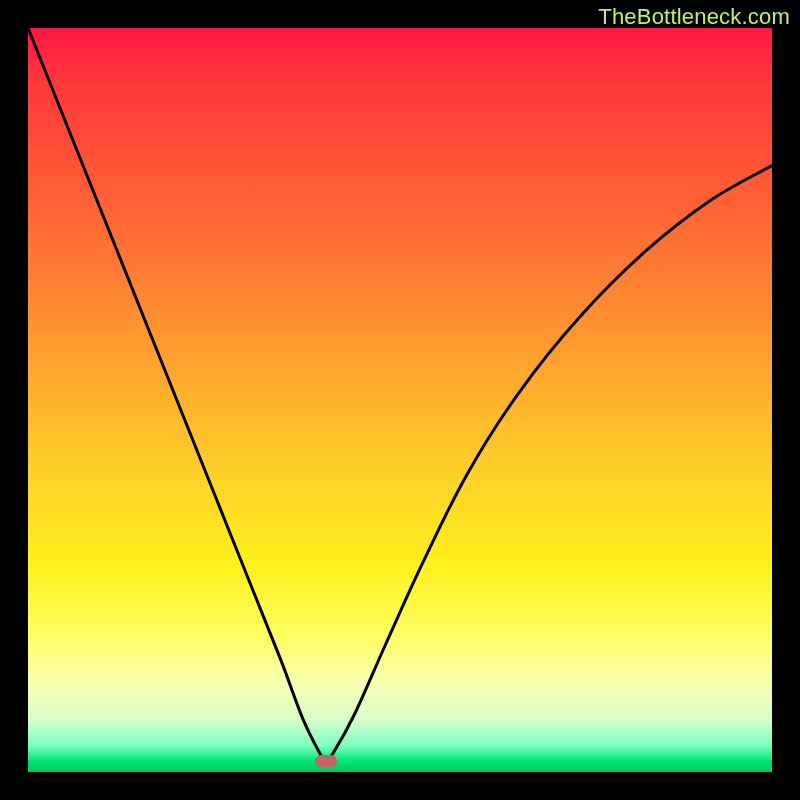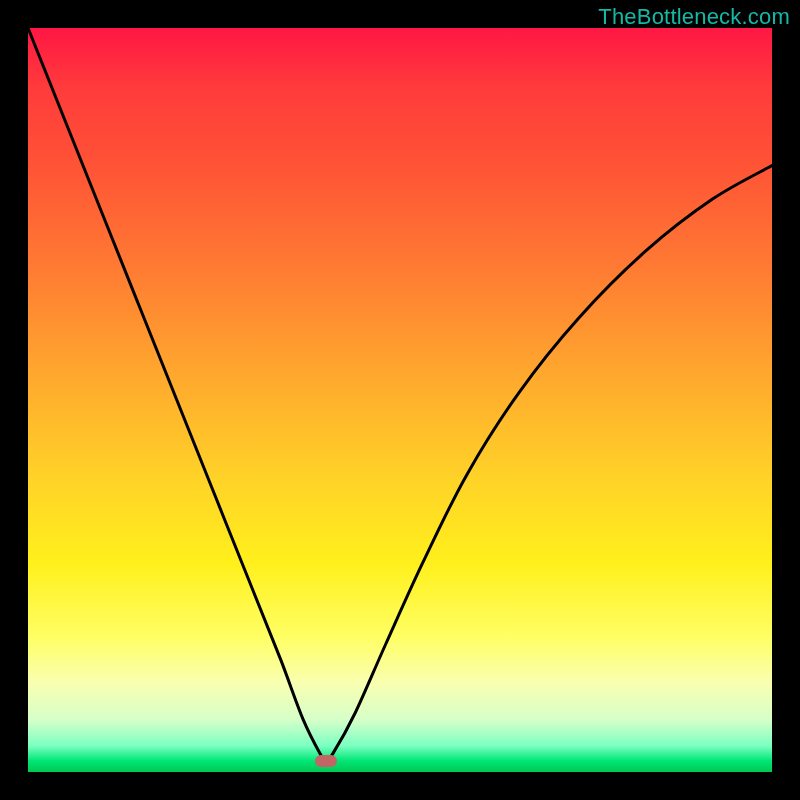--- a/index.html
+++ b/index.html
@@ -75,21 +75,21 @@
     width: 22px;
     height: 12px;
     border-radius: 6px;
     transform: translate(-50%, -50%);
     background: #c26565;
   }
   .watermark {
     position: absolute;
     top: 4px;
     right: 10px;
-    color: #14b8a6;
+    color: #bef264;
     font-size: 22px;
     font-weight: 500;
     letter-spacing: 0.2px;
     user-select: none;
   }
 </style>
 </head>
 <body>
 
 <div class="stage">

